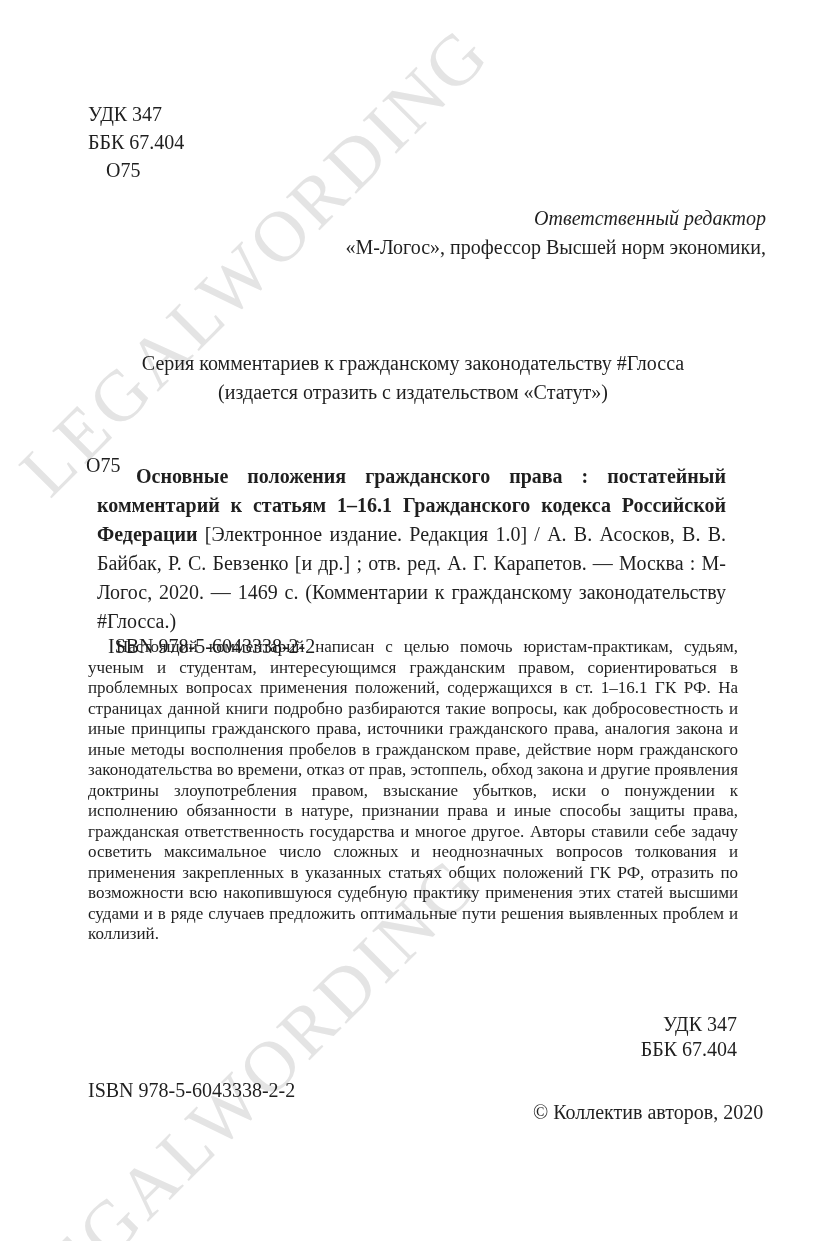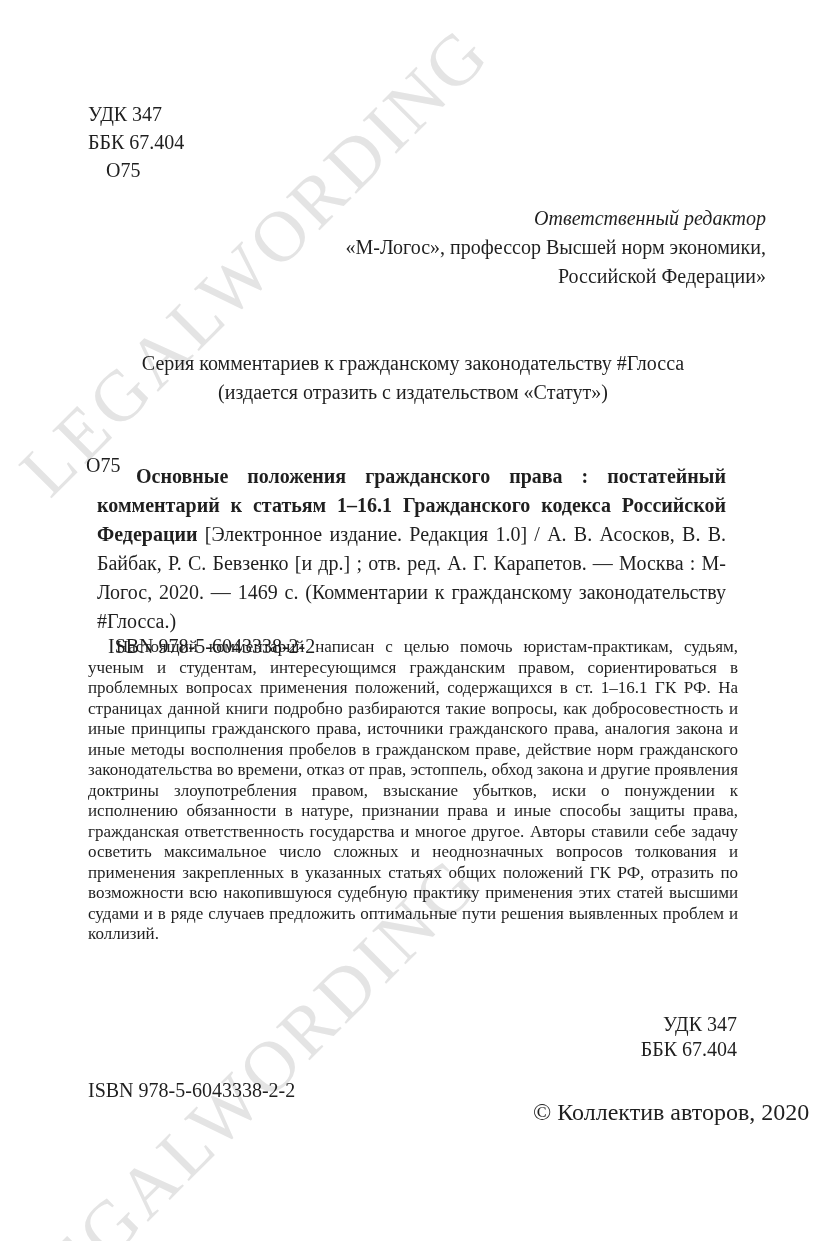--- a/index.html
+++ b/index.html
@@ -52,40 +52,39 @@
     left:88px;top:637px;width:650px;
     text-align:justify;
     text-indent:28px;
     font-size:17px;line-height:20.5px;
   }
 
   .bottom-codes{left:88px;top:1012px;width:649px;text-align:right;font-size:20px;line-height:25px;}
 
   .isbn-bottom{left:88px;top:1077px;font-size:20px;line-height:26px;}
 
-  .copyright{left:533px;top:1100px;font-size:24px;line-height:24px;}
+  .copyright{left:533px;top:1100px;font-size:20px;line-height:24px;}
 </style>
 </head>
 <body>
 
 <div class="page">
 
   <div class="watermark wm-top">LEGALWORDING</div>
   <div class="watermark wm-bottom">LEGALWORDING</div>
 
   <div class="layer top-codes">
     <div>УДК 347</div>
     <div>ББК 67.404</div>
     <div class="code-line3">О75</div>
   </div>
 
   <div class="layer editor">
     <div class="heading">Ответственный редактор</div>
     <div>«М-Логос», профессор Высшей норм экономики,</div>
-    <div>Российской Федерации»</div>
   </div>
 
   <div class="layer series">
     <div>Серия комментариев к гражданскому законодательству #Глосса</div>
     <div>(издается отразить с издательством «Статут»)</div>
   </div>
 
   <div class="layer biblio">
     <div class="label">О75</div>
     <p class="entry" style="margin:11px"><b>Основные положения гражданского права : постатейный комментарий к статьям 1–16.1 Гражданского кодекса Российской Федерации</b><span> [Электронное издание. Редакция 1.0] / А. В. Асосков, В. В. Байбак, Р. С. Бевзенко [и др.] ; отв. ред. А. Г. Карапетов. — Москва : М-Логос, 2020. — 1469 с. (Комментарии к гражданскому законодательству #Глосса.)</span></p>

